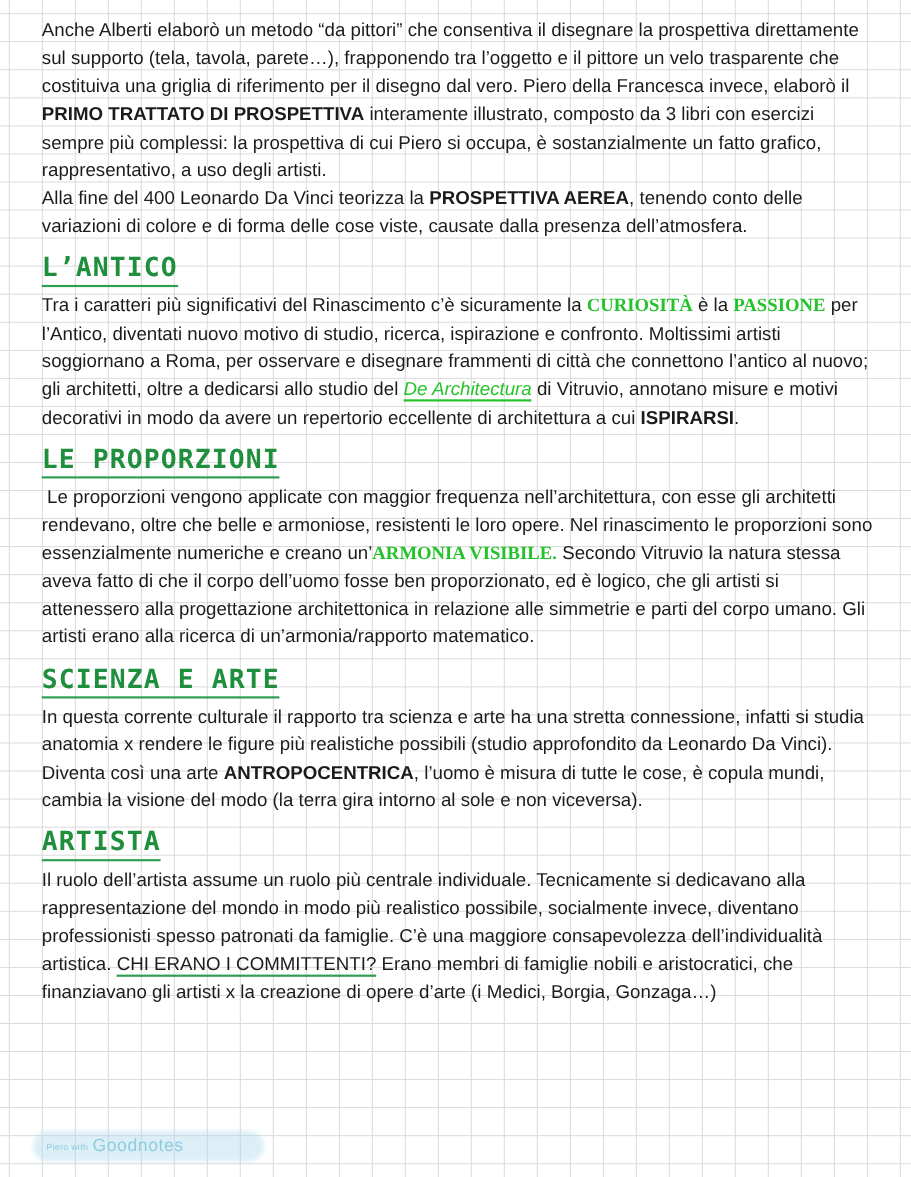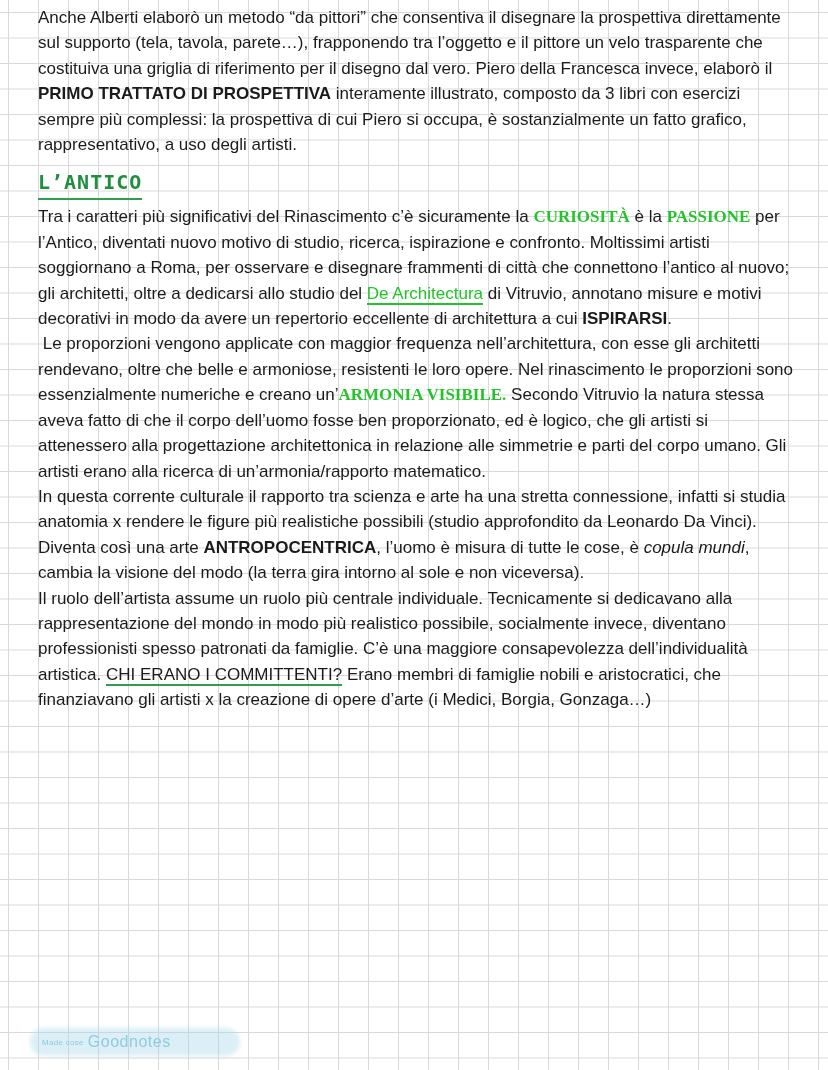--- a/index.html
+++ b/index.html
@@ -20,46 +20,46 @@
   .page{
     position:relative;width:828px;height:1070px;
     background-image:
       linear-gradient(to right, var(--grid) 1px, transparent 1px),
       linear-gradient(to bottom, var(--grid) 1px, transparent 1px);
     background-size:30px 25.5px;
     background-position:8px 12px;
   }
   .content{
     position:relative;z-index:1;
-    padding:5px 33px 0 38px;
+    padding:15px 33px 0 38px;
     color:var(--ink);
     font-size:17px;
     line-height:25.4px;
   }
   .para{margin:0;white-space:pre-wrap;}
   h2.section-heading{
     margin:12px 0 4px 0;
     font-family:"DejaVu Sans Mono",monospace;
     font-weight:bold;
-    font-size:20px;
+    font-size:24px;
     line-height:27px;
     letter-spacing:1px;
     color:var(--green-heading);
   }
   .heading-text{
     display:inline-block;
     padding-bottom:2px;
     border-bottom:2.5px solid var(--green-underline);
   }
   .seg{color:inherit;}
   .seg-b{font-weight:bold;}
   .seg-gb{font-weight:bold;color:var(--green-bright);font-family:Liberation Serif, serif;}
-  .seg-gi{color:var(--green-bright);
+  .seg-gi{font-style:italic;color:var(--green-bright);
           border-bottom:2px solid var(--green-bright);}
-  .seg-i{font-style:italic;}
+  .seg-i{}
   .seg-iu{border-bottom:2px solid var(--green-underline);}
   .watermark{
     position:absolute;z-index:0;
     left:30px;top:1028px;width:210px;height:28px;
     display:flex;align-items:center;gap:4px;
   }
   .wm-blob{
     position:absolute;left:0;top:0;right:0;bottom:0;
     background:var(--wm-blob);
     border-radius:14px;
@@ -73,24 +73,28 @@
     position:relative;
     font-size:16px;color:var(--wm);letter-spacing:.5px;
   }
 </style>
 </head>
 <body>
 
 <div class="page">
   <div class="watermark">
     <span class="wm-blob"></span>
-    <span class="wm-prefix">Made cose</span>
+    <span class="wm-prefix">Piero with</span>
     <span class="wm-brand">Goodnotes</span>
   </div>
   <div class="content">
       <p class="para"><span class="seg">Anche Alberti elaborò un metodo “da pittori” che consentiva il disegnare la prospettiva direttamente sul supporto (tela, tavola, parete…), frapponendo tra l’oggetto e il pittore un velo trasparente che costituiva una griglia di riferimento per il disegno dal vero. Piero della Francesca invece, elaborò il </span><span class="seg seg-b">PRIMO TRATTATO DI PROSPETTIVA</span><span class="seg"> interamente illustrato, composto da 3 libri con esercizi sempre più complessi: la prospettiva di cui Piero si occupa, è sostanzialmente un fatto grafico, rappresentativo, a uso degli artisti.</span></p>
+      <p class="para"><span class="seg">Alla fine del 400 Leonardo Da Vinci teorizza la </span><span class="seg seg-b">PROSPETTIVA AEREA</span><span class="seg">, tenendo conto delle variazioni di colore e di forma delle cose viste, causate dalla presenza dell’atmosfera.</span></p>
       <h2 class="section-heading"><span class="heading-text">L’ANTICO</span></h2>
       <p class="para"><span class="seg">Tra i caratteri più significativi del Rinascimento c’è sicuramente la </span><span class="seg seg-gb">CURIOSITÀ</span><span class="seg"> è la </span><span class="seg seg-gb">PASSIONE</span><span class="seg"> per l’Antico, diventati nuovo motivo di studio, ricerca, ispirazione e confronto. Moltissimi artisti soggiornano a Roma, per osservare e disegnare frammenti di città che connettono l’antico al nuovo; gli architetti, oltre a dedicarsi allo studio del </span><span class="seg seg-gi">De Architectura</span><span class="seg"> di Vitruvio, annotano misure e motivi decorativi in modo da avere un repertorio eccellente di architettura a cui </span><span class="seg seg-b">ISPIRARSI</span><span class="seg">.</span></p>
+      <h2 class="section-heading"><span class="heading-text">LE PROPORZIONI</span></h2>
       <p class="para"><span class="seg"> Le proporzioni vengono applicate con maggior frequenza nell’architettura, con esse gli architetti rendevano, oltre che belle e armoniose, resistenti le loro opere. Nel rinascimento le proporzioni sono essenzialmente numeriche e creano un’</span><span class="seg seg-gb">ARMONIA VISIBILE.</span><span class="seg"> Secondo Vitruvio la natura stessa aveva fatto di che il corpo dell’uomo fosse ben proporzionato, ed è logico, che gli artisti si attenessero alla progettazione architettonica in relazione alle simmetrie e parti del corpo umano. Gli artisti erano alla ricerca di un’armonia/rapporto matematico.</span></p>
+      <h2 class="section-heading"><span class="heading-text">SCIENZA E ARTE</span></h2>
       <p class="para"><span class="seg">In questa corrente culturale il rapporto tra scienza e arte ha una stretta connessione, infatti si studia anatomia x rendere le figure più realistiche possibili (studio approfondito da Leonardo Da Vinci). Diventa così una arte </span><span class="seg seg-b">ANTROPOCENTRICA</span><span class="seg">, l’uomo è misura di tutte le cose, è </span><span class="seg seg-i">copula mundi</span><span class="seg">, cambia la visione del modo (la terra gira intorno al sole e non viceversa).</span></p>
+      <h2 class="section-heading"><span class="heading-text">ARTISTA</span></h2>
       <p class="para"><span class="seg">Il ruolo dell’artista assume un ruolo più centrale individuale. Tecnicamente si dedicavano alla rappresentazione del mondo in modo più realistico possibile, socialmente invece, diventano professionisti spesso patronati da famiglie. C’è una maggiore consapevolezza dell’individualità artistica. </span><span class="seg seg-iu">CHI ERANO I COMMITTENTI?</span><span class="seg"> Erano membri di famiglie nobili e aristocratici, che finanziavano gli artisti x la creazione di opere d’arte (i Medici, Borgia, Gonzaga…)</span></p>
     </div>
 </div>
 
 </body></html>

